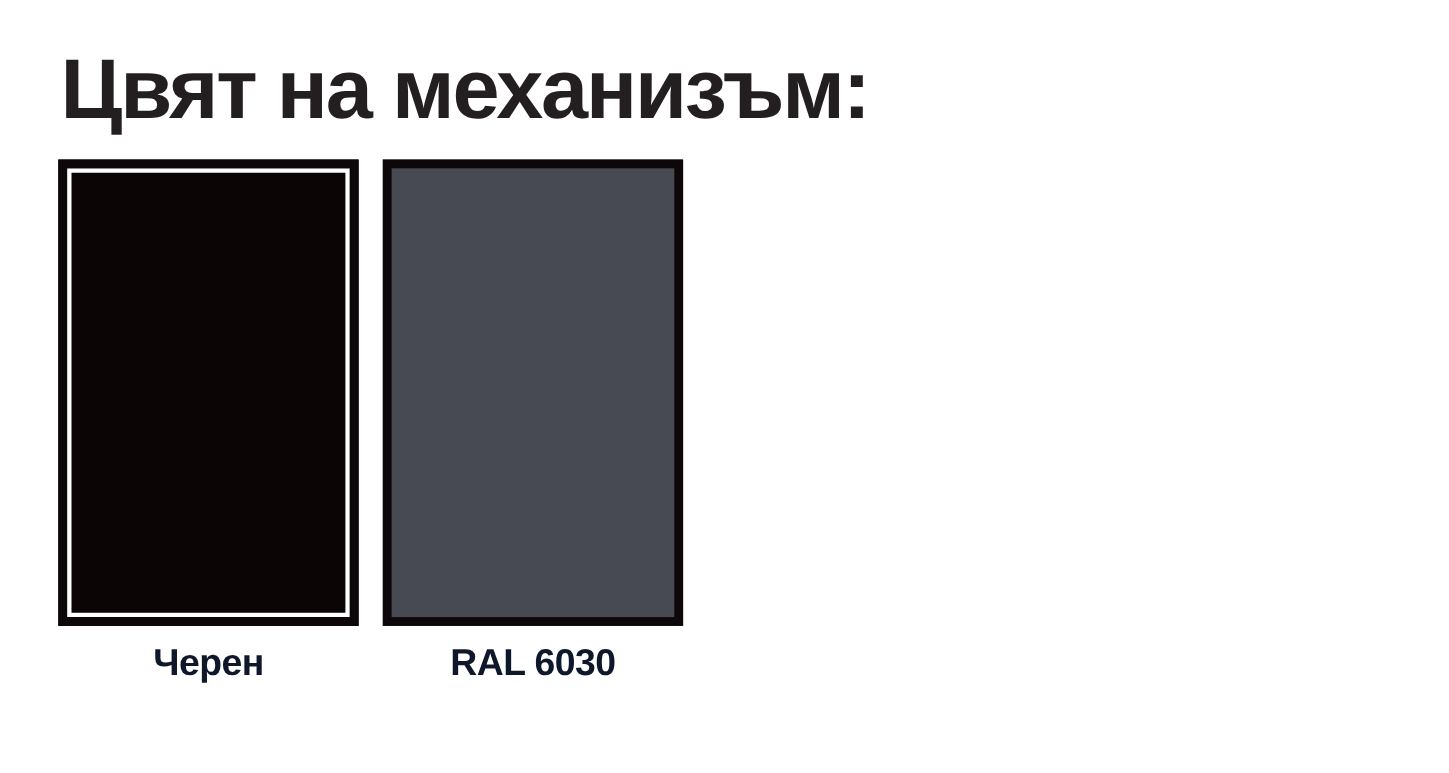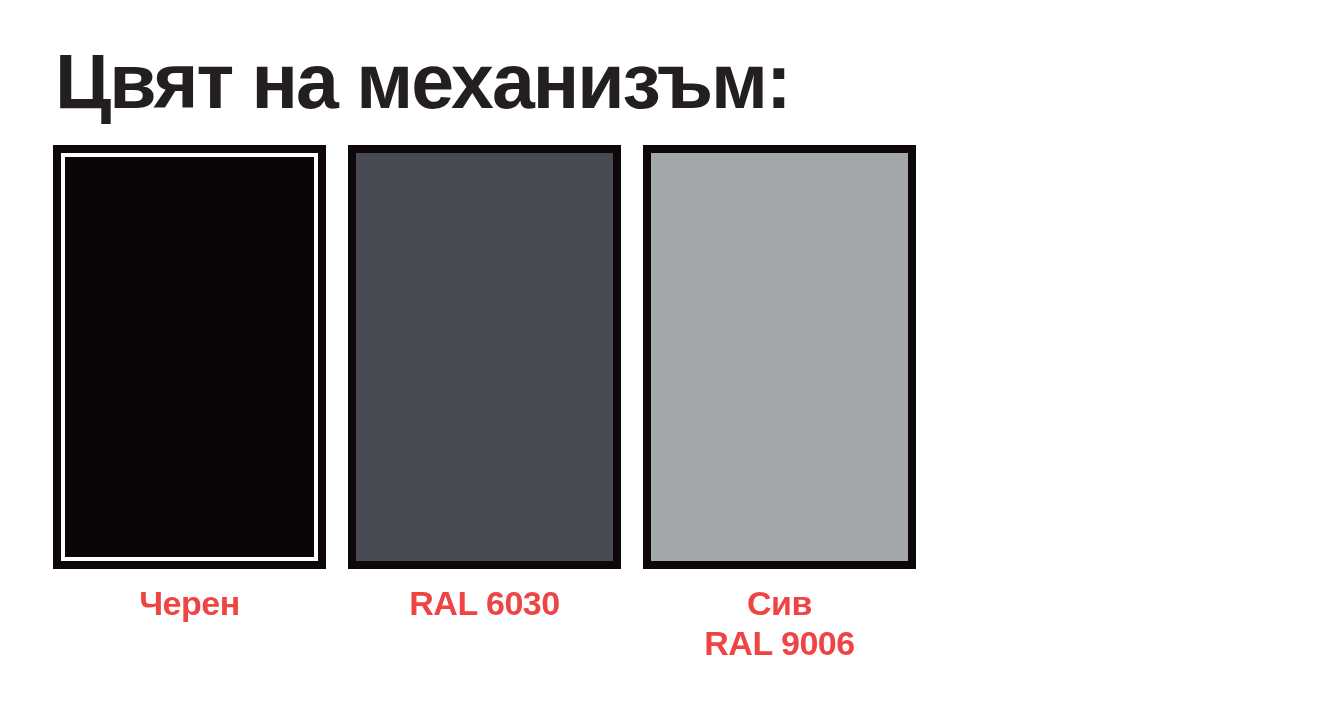--- a/index.html
+++ b/index.html
@@ -51,21 +51,21 @@
   .swatch-box.inner-stroke {
     box-shadow: inset 0 0 0 4px #ffffff;
   }
   .swatch-label {
     margin-top: 14px;
     text-align: center;
     font-size: 34px;
     line-height: 40px;
     font-weight: 700;
     letter-spacing: -0.5px;
-    color: #ef4444;
+    color: #0f172a;
     min-height: 80px;
   }
 </style>
 </head>
 <body>
 
 <div class="page">
 
   <h1 class="page-title">Цвят на механизъм:</h1>
 
@@ -80,22 +80,15 @@
     </div>
 
     <div class="swatch-item">
       <div class="swatch-box" style="background-color: rgb(71, 74, 82);"></div>
       <div class="swatch-label">
         <div>RAL 6030</div>
       </div>
     </div>
 
 
-    <div class="swatch-item">
-      <div class="swatch-box" style="background-color: rgb(163, 167, 169);"></div>
-      <div class="swatch-label">
-        <div>Сив</div>
-        <div>RAL 9006</div>
-      </div>
-    </div>
 
   </div>
 </div>
 
 </body></html>

